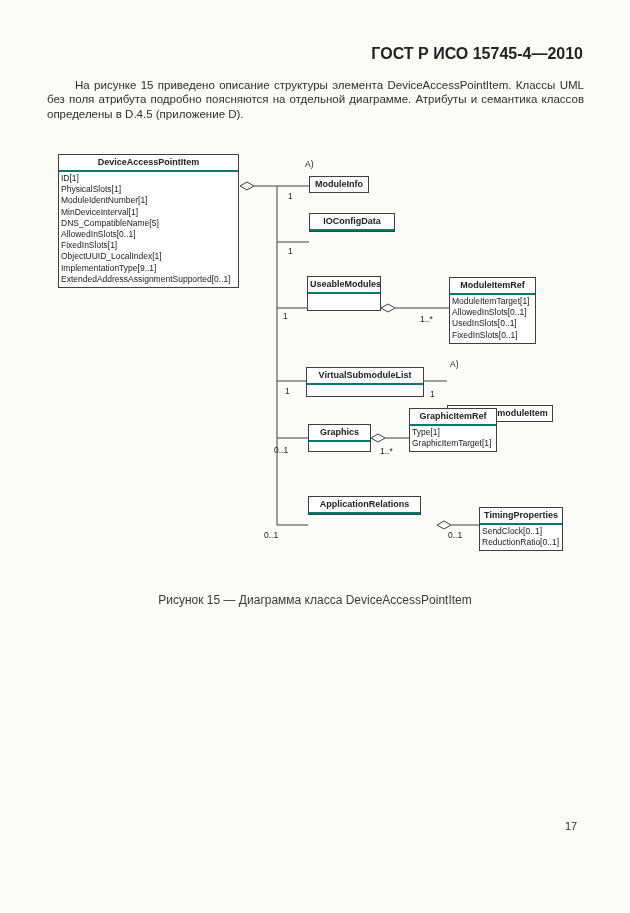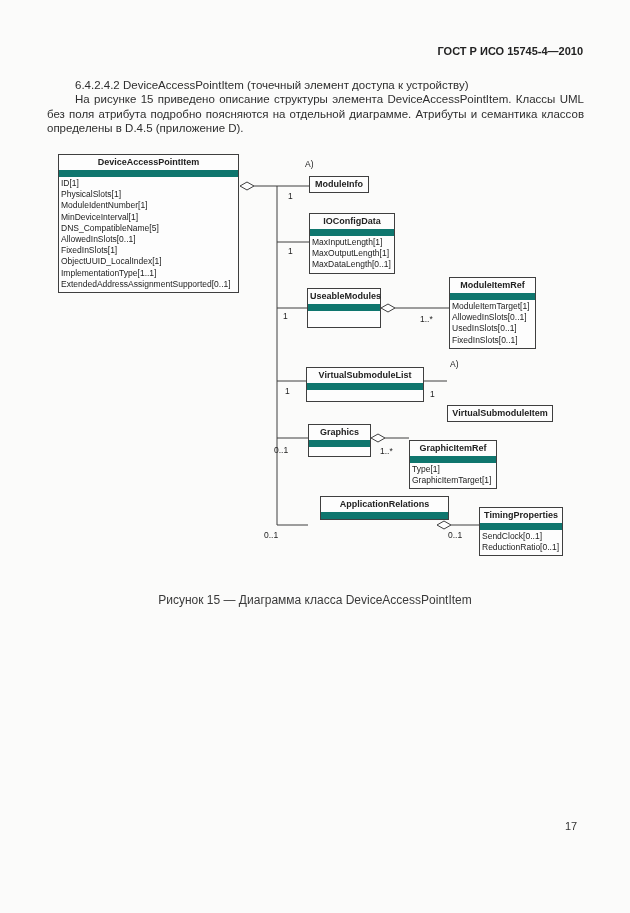--- a/index.html
+++ b/index.html
@@ -7,21 +7,21 @@
     position:relative;
     width:630px;height:913px;
     background:#fbfbfa;
     font-family:"Liberation Sans", sans-serif;
     color:#2e2e2e;
     overflow:hidden;
     margin:0 auto;
   }
   #doc-header{
     position:absolute;top:45px;right:47px;
-    font-size:11px;font-weight:bold;color:#222;
+    font-size:16px;font-weight:bold;color:#222;
   }
   #body-block{
     position:absolute;left:47px;top:78px;width:537px;
     font-size:11.5px;line-height:14.4px;text-align:justify;
   }
   #body-block p{margin:0;text-indent:28px;}
   #figure-caption{
     position:absolute;left:0;top:593px;width:630px;
     text-align:center;font-size:12px;color:#3a3a3a;
   }
@@ -33,40 +33,39 @@
   .uml-class{
     position:absolute;
     background:#fdfdfd;
     border:1px solid #3f3f3f;
     box-sizing:border-box;
     font-size:8.5px;color:#222;
   }
   .uml-title{
     font-size:9px;font-weight:bold;text-align:center;
     padding:2px 2px;line-height:11px;
-    border-bottom:7px solid #0f766e;
+    border-bottom:2px solid #0f766e;
     white-space:nowrap;
   }
   .uml-class.title-only .uml-title{border-bottom:none;}
   .uml-attrs{padding:1px 1px 2px 2px;}
   .uml-attrs div{line-height:11.2px;white-space:nowrap;}
   .uml-empty{width:100%;}
   .dlabel{
     position:absolute;font-size:8.5px;color:#222;white-space:nowrap;
   }
 </style>
 </head>
 <body>
 
 <div id="page">
 
   <div id="doc-header">ГОСТ Р ИСО 15745-4—2010</div>
 
   <div id="body-block">
-    <p>6.4.2.4.2 DeviceAccessPointItem (точечный элемент доступа к устройству)</p>
     <p>На рисунке 15 приведено описание структуры элемента DeviceAccessPointItem. Классы UML без поля атрибута подробно поясняются на отдельной диаграмме. Атрибуты и семантика классов определены в D.4.5 (приложение D).</p>
   </div>
 
   <svg id="connector-svg" width="630" height="913" viewBox="0 0 630 913">
       <line x1="254" y1="186" x2="309" y2="186" stroke="#3f3f3f" stroke-width="1"></line>
       <line x1="277" y1="186" x2="277" y2="525" stroke="#3f3f3f" stroke-width="1"></line>
       <line x1="277" y1="242" x2="309" y2="242" stroke="#3f3f3f" stroke-width="1"></line>
       <line x1="277" y1="308" x2="307" y2="308" stroke="#3f3f3f" stroke-width="1"></line>
       <line x1="277" y1="381" x2="306" y2="381" stroke="#3f3f3f" stroke-width="1"></line>
       <line x1="277" y1="438" x2="308" y2="438" stroke="#3f3f3f" stroke-width="1"></line>
@@ -87,36 +86,31 @@
         <div class="uml-title">DeviceAccessPointItem</div>
         <div class="uml-attrs">
           <div>ID[1]</div>
           <div>PhysicalSlots[1]</div>
           <div>ModuleIdentNumber[1]</div>
           <div>MinDeviceInterval[1]</div>
           <div>DNS_CompatibleName[5]</div>
           <div>AllowedInSlots[0..1]</div>
           <div>FixedInSlots[1]</div>
           <div>ObjectUUID_LocalIndex[1]</div>
-          <div>ImplementationType[1..1]</div>
+          <div>ImplementationType[9..1]</div>
           <div>ExtendedAddressAssignmentSupported[0..1]</div>
         </div>
       </div>
       <div class="uml-class title-only" style="left: 309px; top: 176px; width: 60px;">
         <div class="uml-title">ModuleInfo</div>
       </div>
       <div class="uml-class" style="left: 309px; top: 213px; width: 86px;">
         <div class="uml-title">IOConfigData</div>
-        <div class="uml-attrs">
-          <div>MaxInputLength[1]</div>
-          <div>MaxOutputLength[1]</div>
-          <div>MaxDataLength[0..1]</div>
-        </div>
       </div>
-      <div class="uml-class" style="left: 307px; top: 288px; width: 74px;">
+      <div class="uml-class" style="left: 307px; top: 276px; width: 74px;">
         <div class="uml-title">UseableModules</div>
         <div class="uml-empty" style="height: 16px;"></div>
       </div>
       <div class="uml-class" style="left: 449px; top: 277px; width: 87px;">
         <div class="uml-title">ModuleItemRef</div>
         <div class="uml-attrs">
           <div>ModuleItemTarget[1]</div>
           <div>AllowedInSlots[0..1]</div>
           <div>UsedInSlots[0..1]</div>
           <div>FixedInSlots[0..1]</div>
@@ -126,28 +120,28 @@
         <div class="uml-title">VirtualSubmoduleList</div>
         <div class="uml-empty" style="height: 11px;"></div>
       </div>
       <div class="uml-class title-only" style="left: 447px; top: 373px; width: 106px; margin-top: 32px;">
         <div class="uml-title">VirtualSubmoduleItem</div>
       </div>
       <div class="uml-class" style="left: 308px; top: 424px; width: 63px;">
         <div class="uml-title">Graphics</div>
         <div class="uml-empty" style="height: 9px;"></div>
       </div>
-      <div class="uml-class" style="left: 409px; top: 440px; width: 88px;">
+      <div class="uml-class" style="left: 409px; top: 408px; width: 88px;">
         <div class="uml-title">GraphicItemRef</div>
         <div class="uml-attrs">
           <div>Type[1]</div>
           <div>GraphicItemTarget[1]</div>
         </div>
       </div>
-      <div class="uml-class" style="left: 320px; top: 496px; width: 129px;">
+      <div class="uml-class" style="left: 308px; top: 496px; width: 113px;">
         <div class="uml-title">ApplicationRelations</div>
       </div>
       <div class="uml-class" style="left: 479px; top: 507px; width: 84px;">
         <div class="uml-title">TimingProperties</div>
         <div class="uml-attrs">
           <div>SendClock[0..1]</div>
           <div>ReductionRatio[0..1]</div>
         </div>
       </div>
       <span class="dlabel" style="left: 305px; top: 159px;">А)</span>

